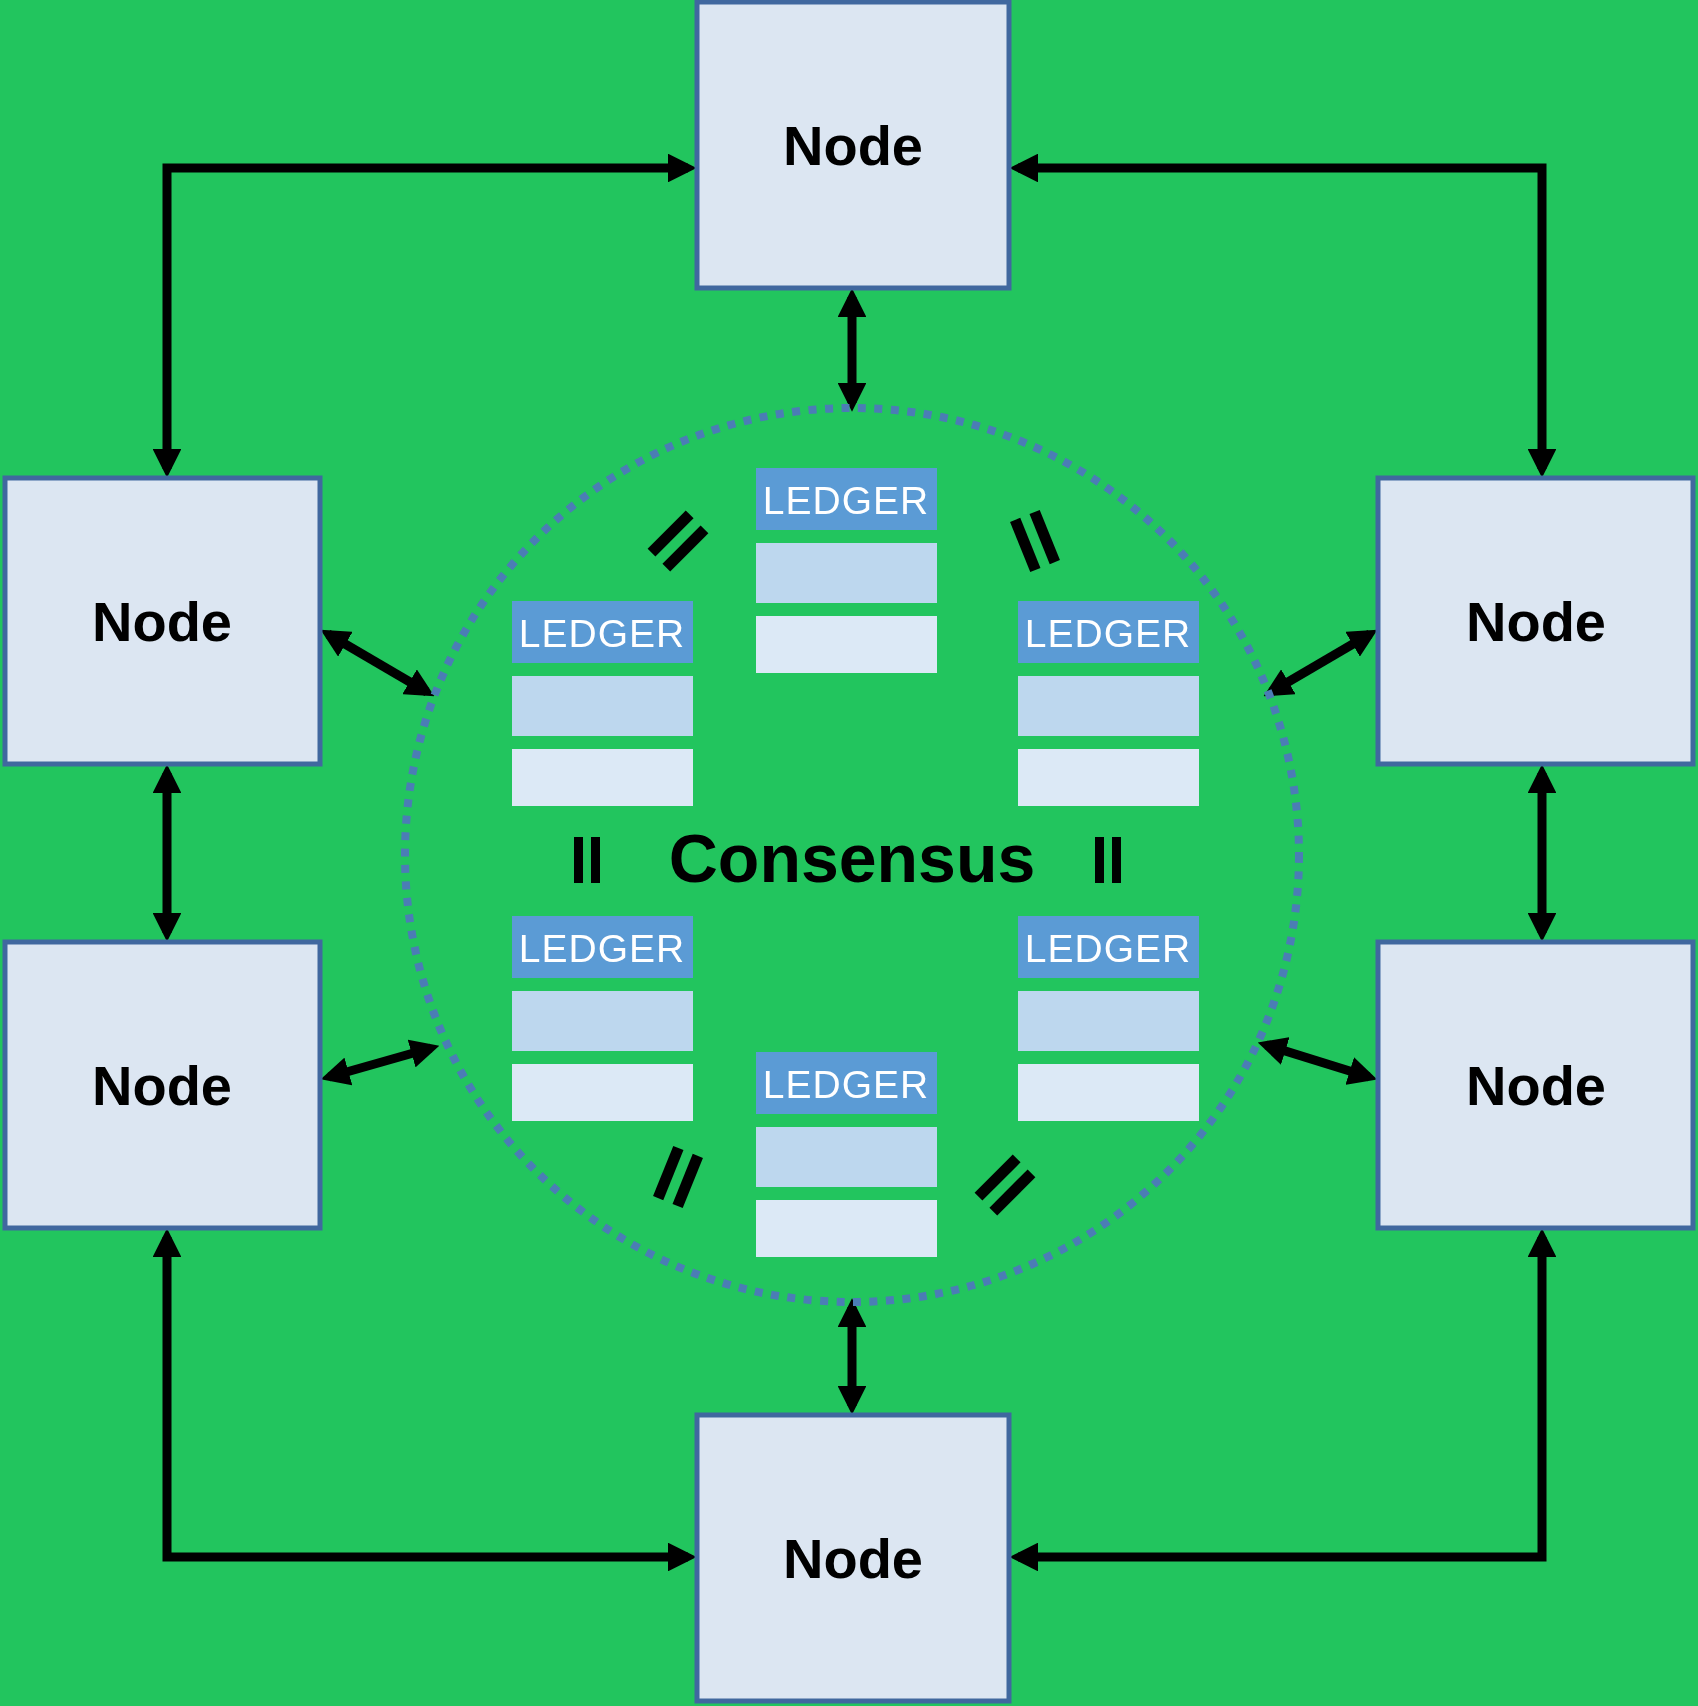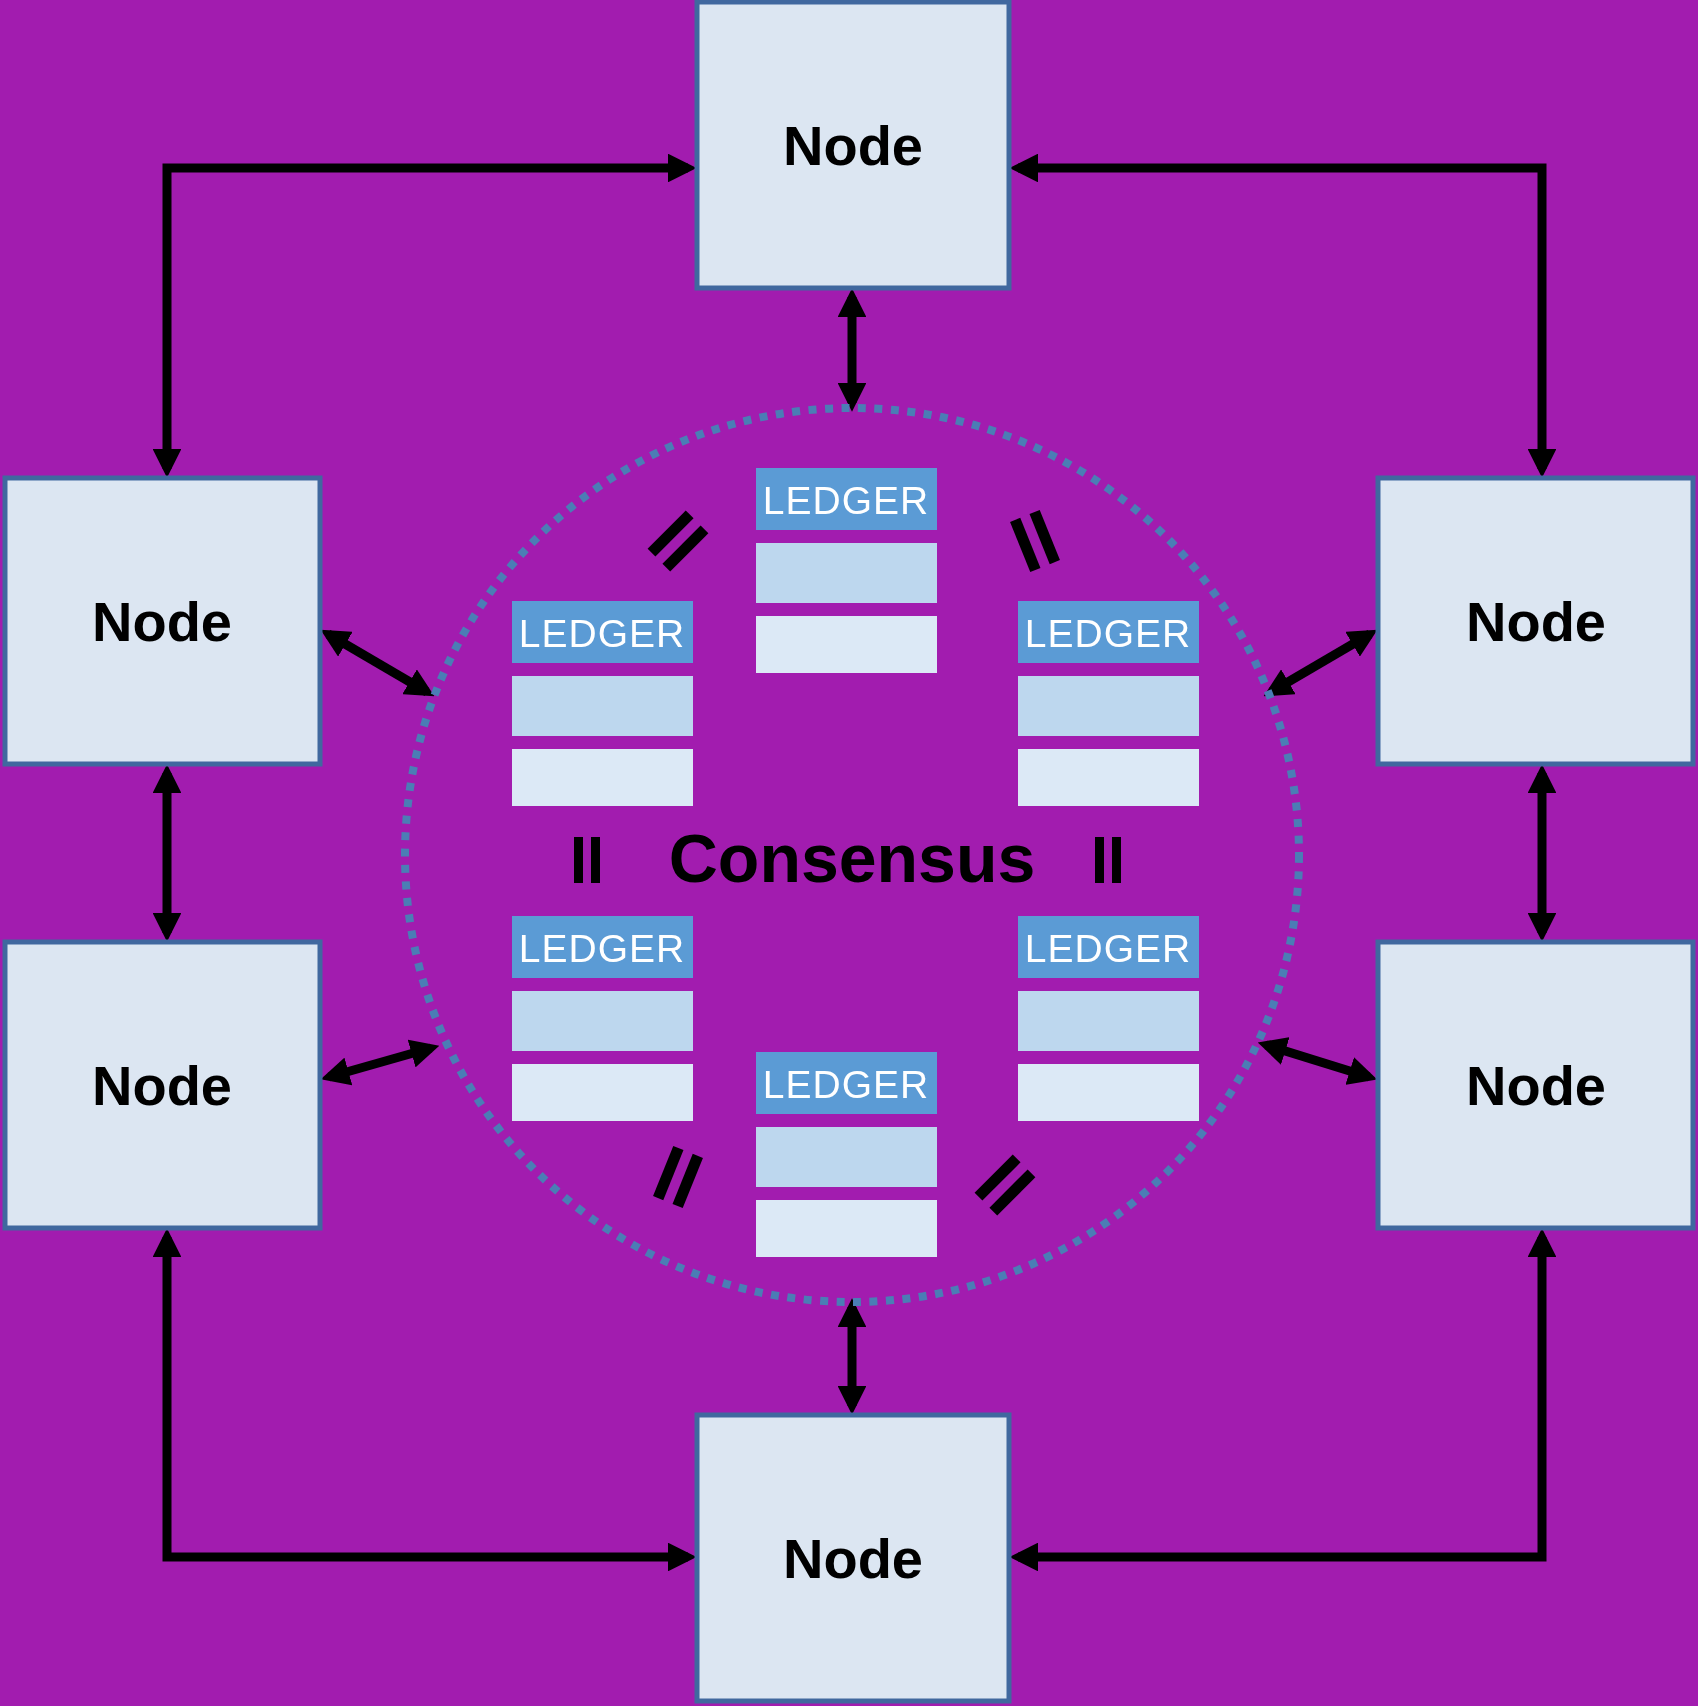--- a/index.html
+++ b/index.html
@@ -1,16 +1,16 @@
 <!DOCTYPE html>
 <html style="--node_fill: #dce6f2; --node_border: #40689f; --ledger_header: #5b9bd5; --ledger_row_mid: #bdd7ee; --ledger_row_light: #dce9f6; --ledger_text: #ffffff; --circle_dots: #4b7db5; --arrow: #000000; --label_text: #000000;"><head>
 <meta charset="utf-8">
 <style>
   html,body{margin:0;padding:0;background:#ffffff;}
-  .stage{width:1698px;height:1706px;position:relative;background:#a21caf;}
+  .stage{width:1698px;height:1706px;position:relative;background:#22c55e;}
   svg{display:block;}
   .conn{stroke:var(--arrow,#000);stroke-width:9;fill:none;}
   .arrowhead-fill{fill:var(--arrow,#000);}
   .consensus-ring{fill:none;stroke:var(--circle_dots,#4b7db5);stroke-width:8;stroke-dasharray:8 8.5;}
   .node-rect{fill:var(--node_fill,#dce6f2);stroke:var(--node_border,#40689f);stroke-width:5;}
   .node-label{font:bold 56px "Liberation Sans",sans-serif;fill:var(--label_text,#000);text-anchor:middle;}
   .ledger-header{fill:var(--ledger_header,#5b9bd5);}
   .ledger-mid{fill:var(--ledger_row_mid,#bdd7ee);}
   .ledger-light{fill:var(--ledger_row_light,#dce9f6);}
   .ledger-label{font:400 39px "Liberation Sans",sans-serif;fill:var(--ledger_text,#fff);text-anchor:middle;letter-spacing:1px;}

